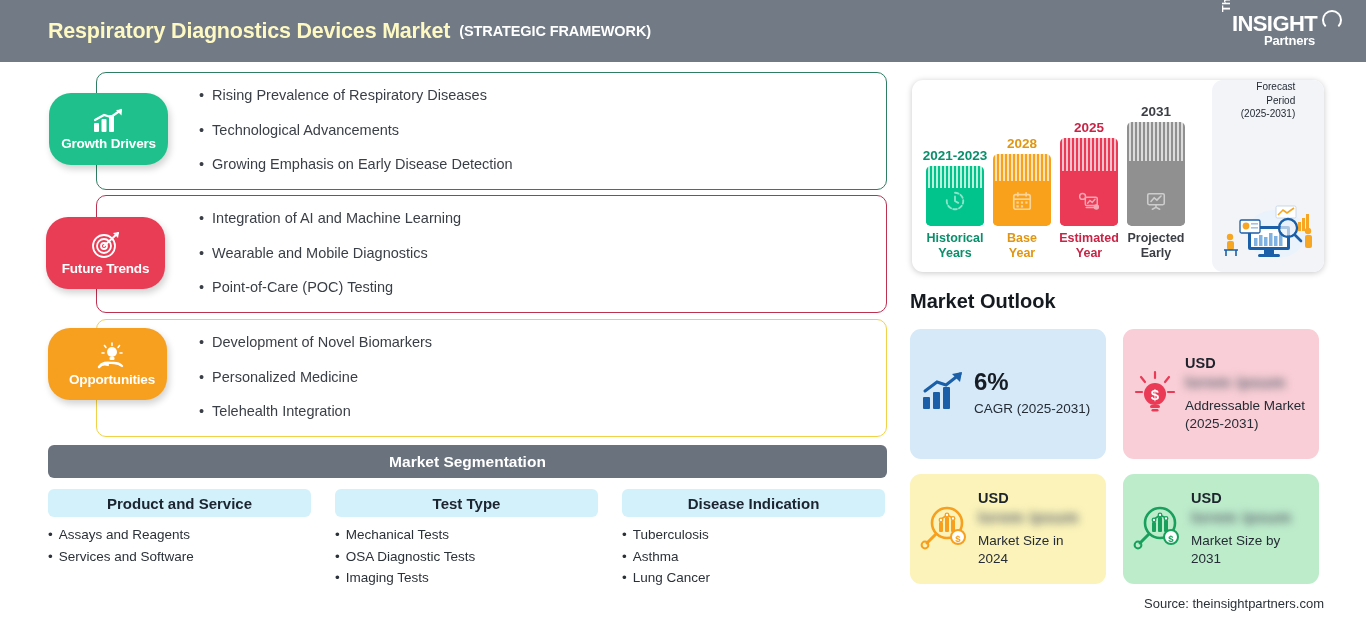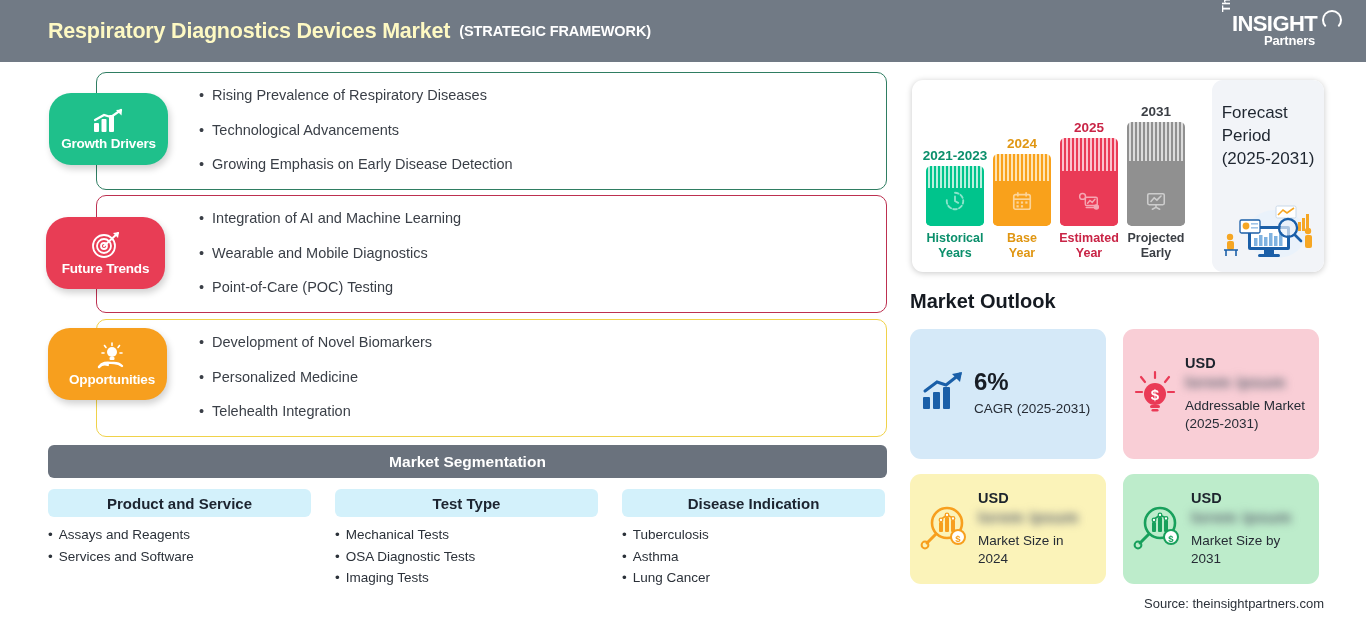--- a/index.html
+++ b/index.html
@@ -141,21 +141,21 @@
   .fbar-label {
     margin-top: 5px; font-size: 12.5px; font-weight: bold; text-align: center;
     line-height: 1.15; white-space: pre-line;
   }
   .forecast-side {
     position: absolute; right: 0; top: 0; width: 112px; height: 192px;
     background: #f2f4f8; border-radius: 11px;
     display: flex; flex-direction: column; align-items: center;
   }
   .forecast-side-text {
-    margin-top: 22px; text-align: left; font-size: 17px; color: #1f2630;
+    text-align: right; font-size: 10px; color: #1f2630;
     line-height: 1.35; white-space: pre-line;
   }
 
   .outlook-title {
     position: absolute; left: 5px; top: 228px;
     font-size: 20px; font-weight: bold; color: #151a21;
   }
 
   .cards { position: absolute; left: 5px; top: 267px; width: 416px; }
   .card {
@@ -312,21 +312,21 @@
               <svg width="22" height="22" viewBox="0 0 24 24">
                 <path d="M12 3 a9 9 0 1 1 -8.5 6" stroke="#fff" stroke-width="2" fill="none" stroke-linecap="round" stroke-dasharray="4 2.5"></path>
                 <path d="M12 7 V12 L15.5 14" stroke="#fff" stroke-width="2" fill="none" stroke-linecap="round"></path>
               </svg>
             </span>
           </div>
           <div class="fbar-label" style="color:#0b8f6b;">Historical Years</div>
         </div>
 
         <div class="fbar-wrap" style="left:81px;">
-          <div class="fbar-year" style="color:#e09612;">2024</div>
+          <div class="fbar-year" style="color:#e09612;">2028</div>
           <div class="fbar" style="height:72px;">
             <div class="stripes" style="height:72px;background:repeating-linear-gradient(90deg,#f9a11b 0 2px,#fde3b4 2px 4px);"></div>
             <div class="solid" style="height:45px;background:#f9a11b;"></div>
             <span class="bicon">
               <svg width="22" height="22" viewBox="0 0 24 24">
                 <rect x="3" y="5" width="18" height="16" rx="2" stroke="#fff" stroke-width="1.8" fill="none"></rect>
                 <path d="M3 10 H21" stroke="#fff" stroke-width="1.8"></path>
                 <path d="M7.5 3 V6.5 M16.5 3 V6.5" stroke="#fff" stroke-width="1.8" stroke-linecap="round"></path>
                 <g fill="#fff">
                     <rect x="6" y="12.5" width="2.4" height="2.4"></rect>

